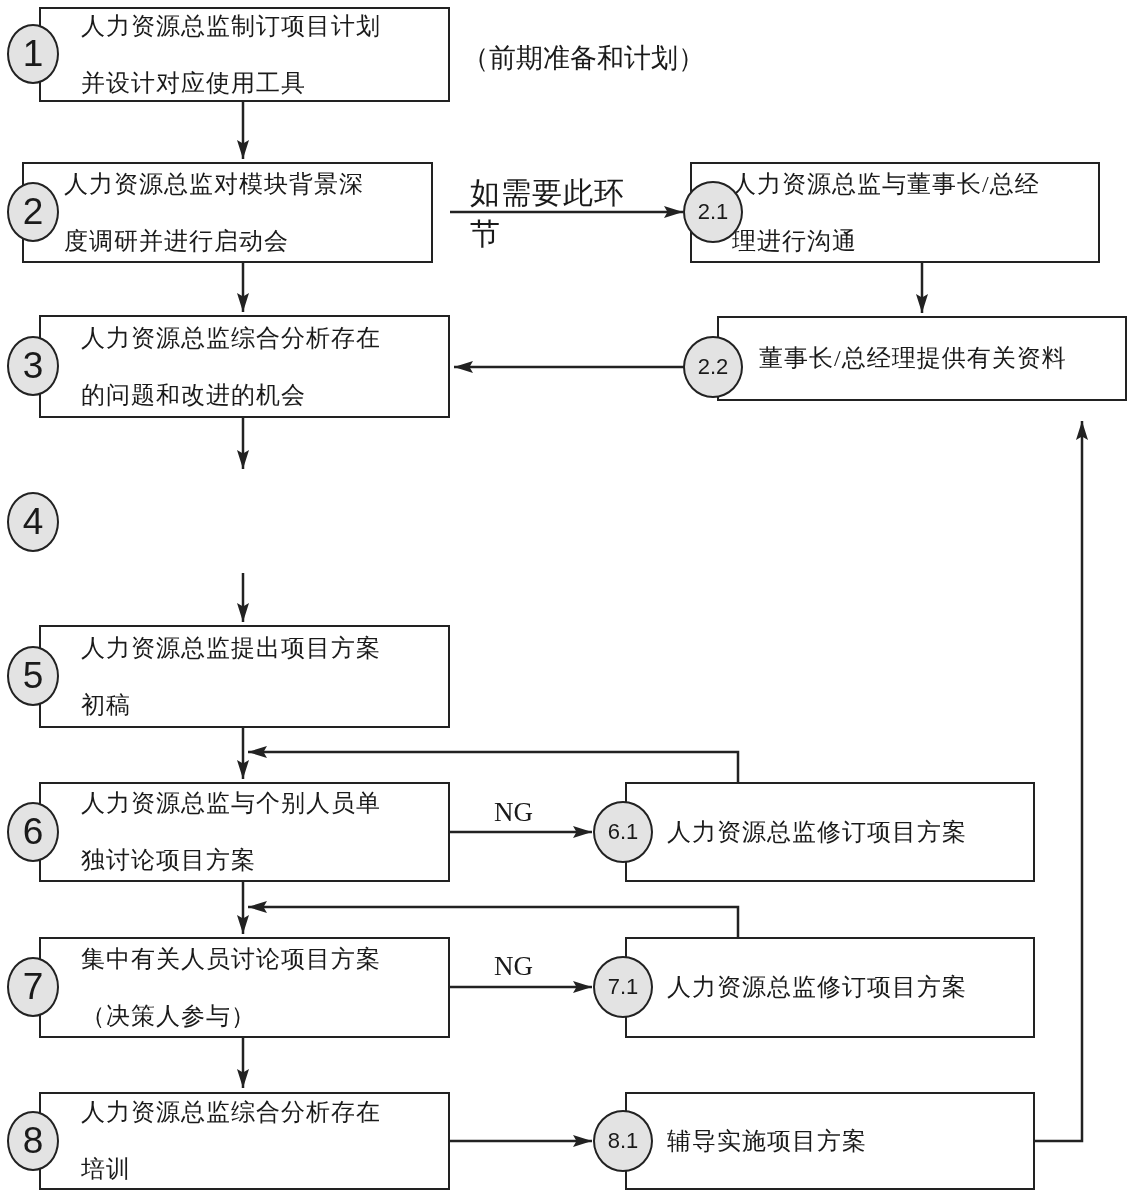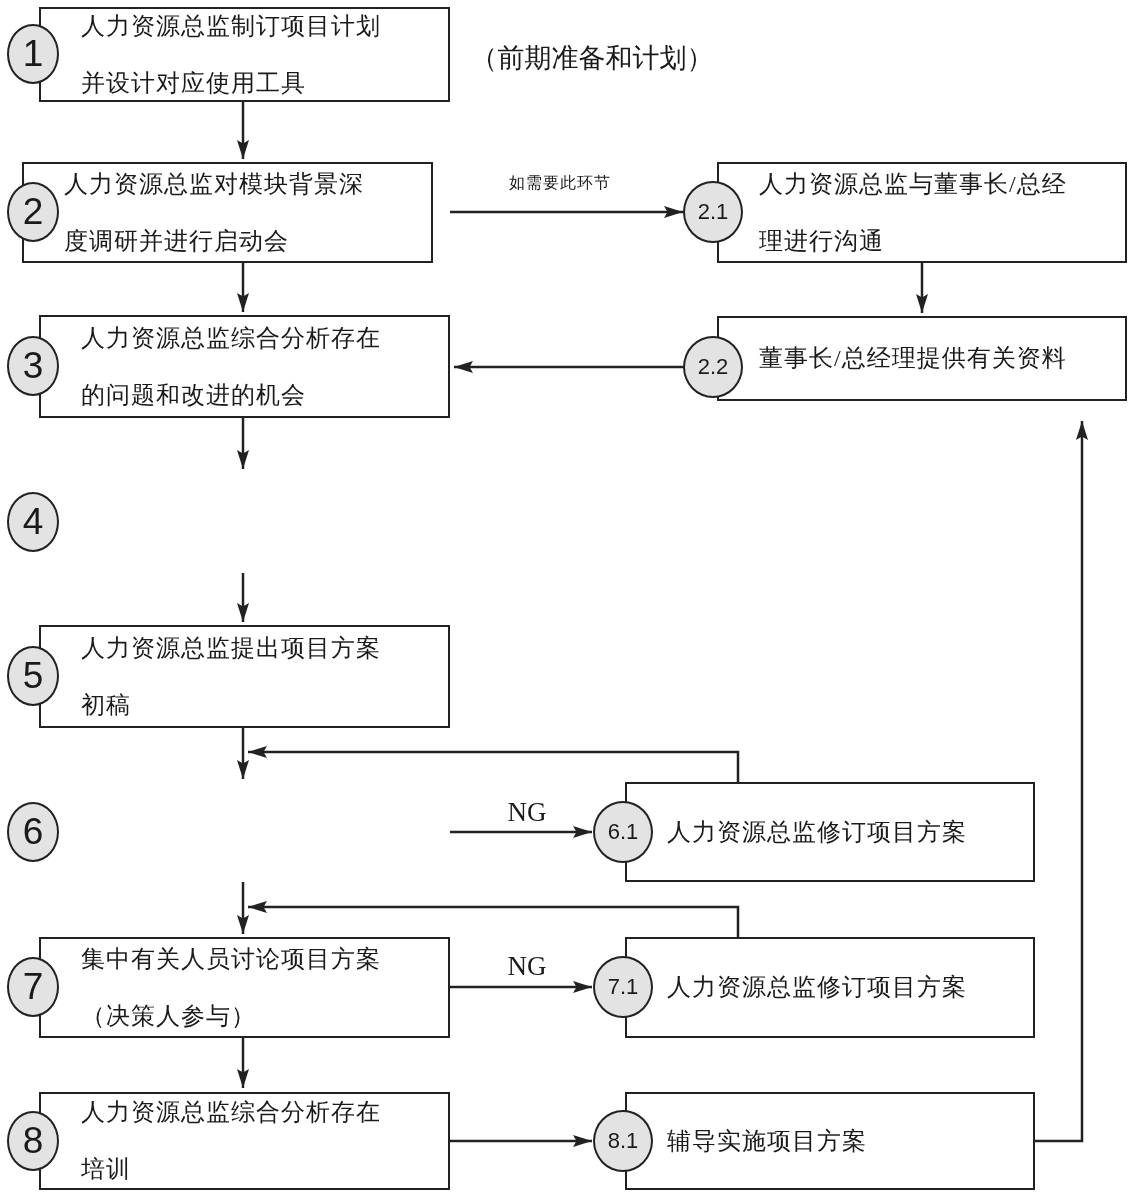--- a/index.html
+++ b/index.html
@@ -19,22 +19,22 @@
     padding-left:40px;
   }
   .circle {
     position:absolute; box-sizing:border-box; z-index:2;
     background:#e3e3e3; border:2.5px solid #222222; border-radius:50%;
     display:flex; align-items:center; justify-content:center;
     font-family:"Liberation Sans","DejaVu Sans",sans-serif; color:#1a1a1a;
   }
   .c-small { width:52px; height:60px; font-size:37px; }
   .c-big   { width:60px; height:62px; font-size:22px; }
-  .lbl { position:absolute; z-index:3; text-align:center; }
-  .lbl.cjk { font-size:16px; letter-spacing:1px; }
+  .lbl { position:absolute; z-index:3; text-align:left; }
+  .lbl.cjk { font-size:30px; letter-spacing:1px; }
   .lbl.ng  { font-size:27px; }
   .lbl.note{ font-size:27px; }
 </style>
 </head>
 <body>
 
 <div class="canvas">
 
   <svg class="wires" width="1133" height="1196" viewBox="0 0 1133 1196">
     <defs>
@@ -73,21 +73,21 @@
 
   <div class="box" style="left:22px;top:162px;width:411px;height:101px">
     <span class="txt">人力资源总监对模块背景深
 度调研并进行启动会</span>
   </div>
   <div class="circle c-small" style="left:7px;top:182px">
     <span>2</span>
   </div>
   <div class="lbl cjk" style="left:470px;top:173px;width:180px">如需要此环节</div>
 
-  <div class="box" style="left:717px;top:162px;width:410px;height:101px">
+  <div class="box" style="left:690px;top:162px;width:410px;height:101px">
     <span class="txt">人力资源总监与董事长/总经
 理进行沟通</span>
   </div>
   <div class="circle c-big" style="left:683px;top:181px">
     <span>2.1</span>
   </div>
 
   <div class="box" style="left:717px;top:316px;width:410px;height:85px">
     <span class="txt">董事长/总经理提供有关资料</span>
   </div>
@@ -108,20 +108,24 @@
   </div>
 
   <div class="box" style="left:39px;top:625px;width:411px;height:103px">
     <span class="txt">人力资源总监提出项目方案
 初稿</span>
   </div>
   <div class="circle c-small" style="left:7px;top:646px">
     <span>5</span>
   </div>
 
+  <div class="box" style="left:39px;top:782px;width:411px;height:100px">
+    <span class="txt">人力资源总监与个别人员单
+独讨论项目方案</span>
+  </div>
   <div class="circle c-small" style="left:7px;top:802px">
     <span>6</span>
   </div>
   <div class="lbl ng" style="left:494px;top:797px;width:66px">NG</div>
 
   <div class="box" style="left:625px;top:782px;width:410px;height:100px">
     <span class="txt">人力资源总监修订项目方案</span>
   </div>
   <div class="circle c-big" style="left:593px;top:801px">
     <span>6.1</span>

